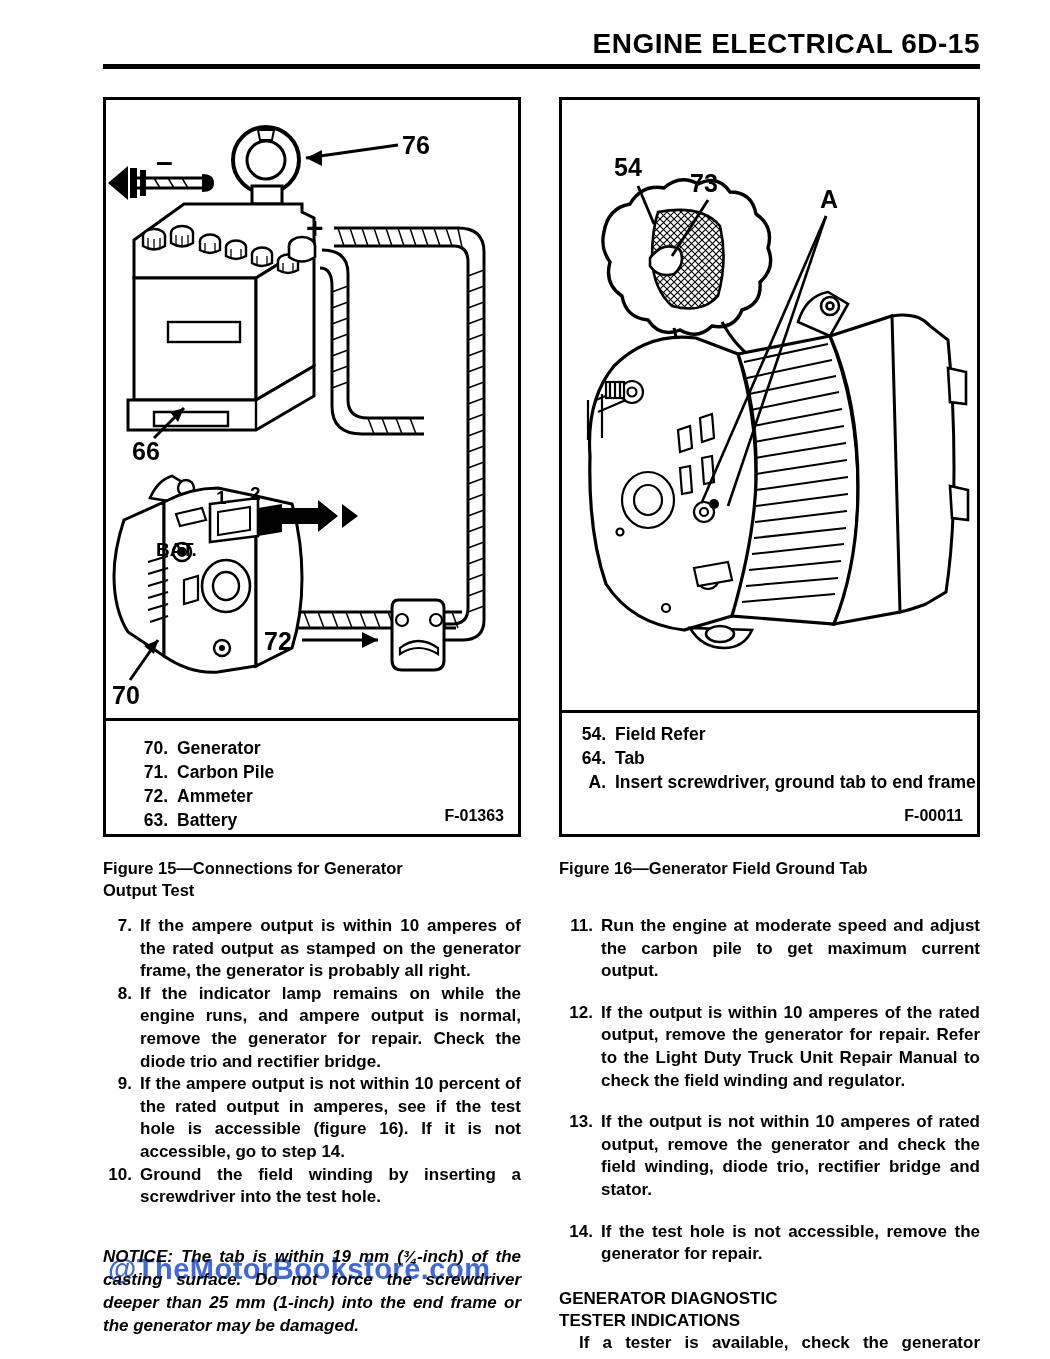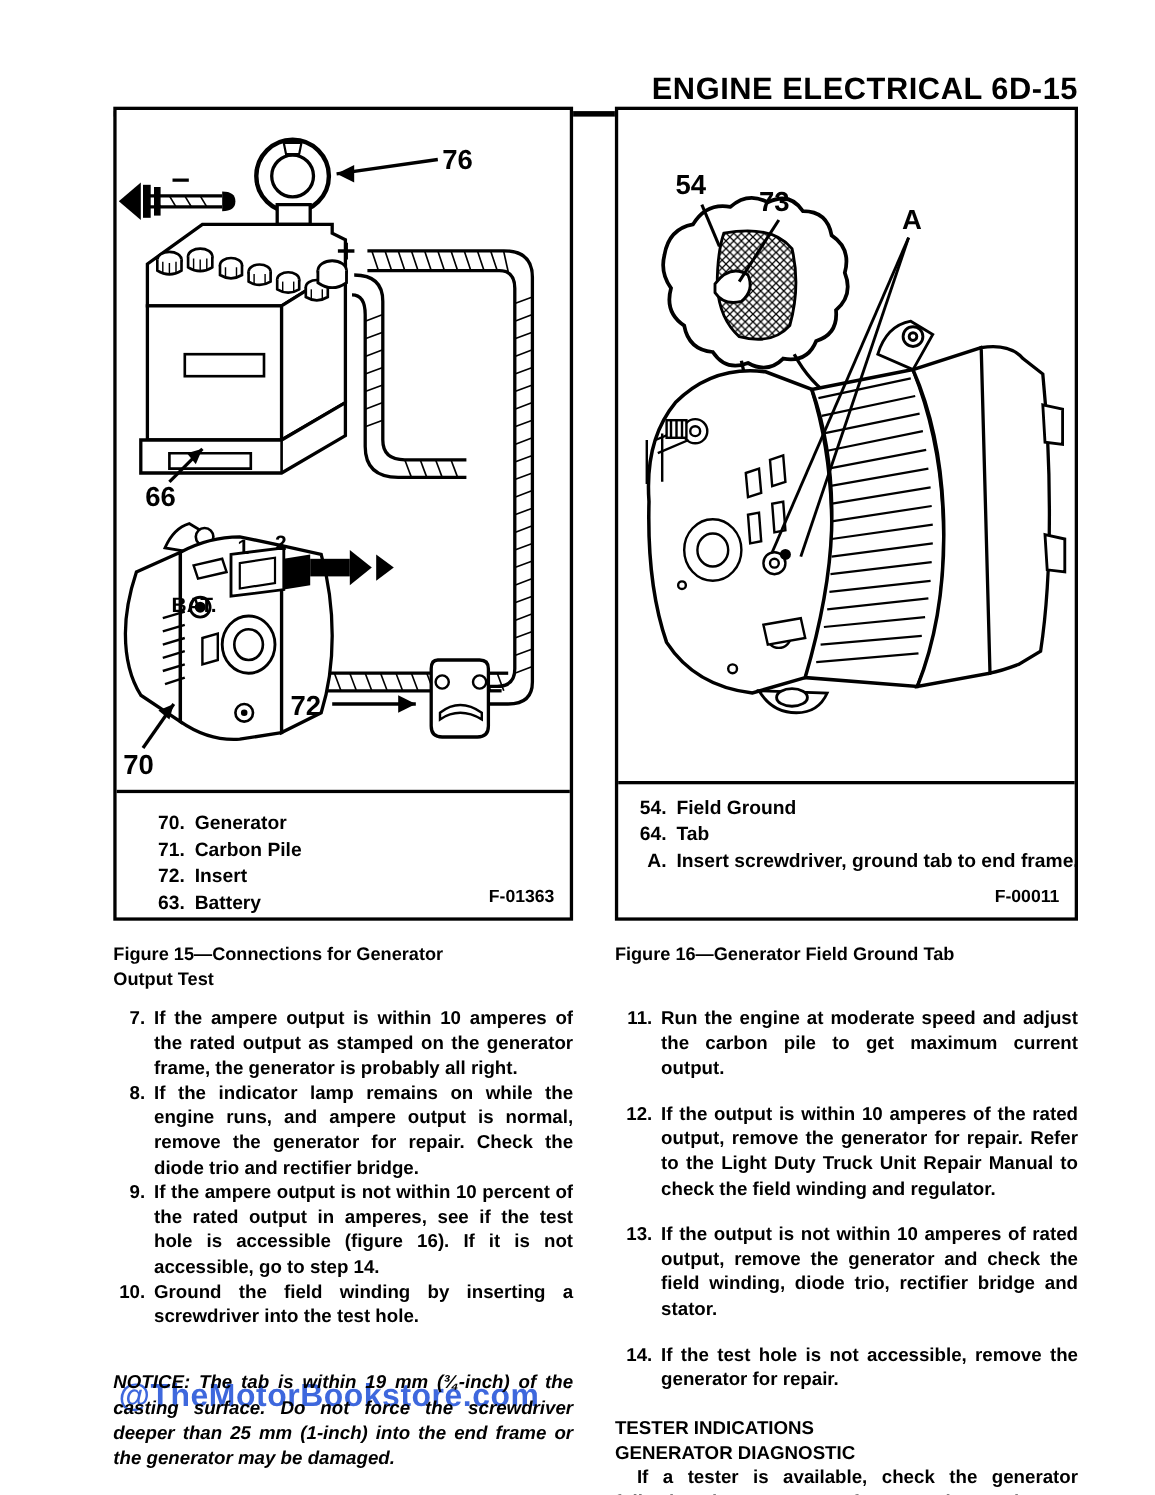--- a/index.html
+++ b/index.html
@@ -17,21 +17,20 @@
     overflow: hidden;
   }
 
   
   .page-header {
     position: absolute;
     left: 103px;
     top: 28px;
     width: 877px;
     height: 40px;
-    margin-top: 37px;
   }
   .header-title {
     position: absolute;
     right: 0;
     top: 0;
     font-size: 28px;
     font-weight: bold;
     letter-spacing: 0.5px;
     white-space: nowrap;
   }
@@ -436,21 +435,21 @@
     <div class="legend-row">
       <span class="legend-num">70.</span>
       <span class="legend-label">Generator</span>
     </div>
     <div class="legend-row">
       <span class="legend-num">71.</span>
       <span class="legend-label">Carbon Pile</span>
     </div>
     <div class="legend-row">
       <span class="legend-num">72.</span>
-      <span class="legend-label">Insert</span>
+      <span class="legend-label">Ammeter</span>
     </div>
     <div class="legend-row">
       <span class="legend-num">63.</span>
       <span class="legend-label">Battery</span>
     </div>
   </div>
 
   <div class="fig-id">F-01363</div>
 </div>
 
@@ -571,21 +570,21 @@
         <text x="258" y="108" font-size="25">A</text>
       </g>
     </svg>
   </div>
 
   <div class="panel-divider"></div>
 
   <div class="legend">
     <div class="legend-row">
       <span class="legend-num">54.</span>
-      <span class="legend-label">Field Ground</span>
+      <span class="legend-label">Field Refer</span>
     </div>
     <div class="legend-row">
       <span class="legend-num">64.</span>
       <span class="legend-label">Tab</span>
     </div>
     <div class="legend-row">
       <span class="legend-num">A.</span>
       <span class="legend-label">Insert screwdriver, ground tab to end frame.</span>
     </div>
   </div>
@@ -637,19 +636,19 @@
   <div class="step">
     <span class="step-num">13.</span>
     <span class="step-body justify">If the output is not within 10 amperes of rated output, remove the generator and check the field winding, diode trio, rectifier bridge and stator.</span>
   </div>
   <div class="step">
     <span class="step-num">14.</span>
     <span class="step-body justify">If the test hole is not accessible, remove the generator for repair.</span>
   </div>
 
   <div class="section-head">
+    <div>GENERATOR DIAGNOSTIC</div>
     <div>TESTER INDICATIONS</div>
-    <div>GENERATOR DIAGNOSTIC</div>
   </div>
   <div class="section-body">If a tester is available, check the generator following the tester manufacturer's instructions. It will indicate about 98 percent of the charging system problems.</div>
 </div>
 
 <div class="watermark" style="color: #1d4ed8;">@TheMotorBookstore.com</div>
 
 </body></html>

